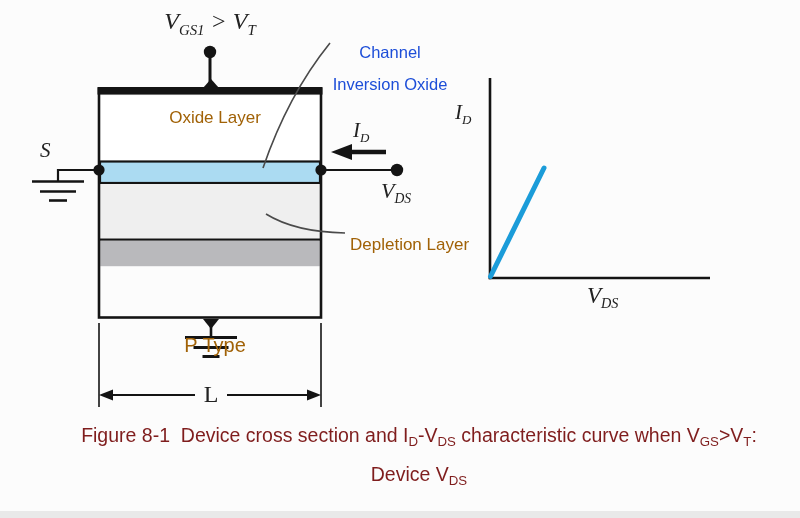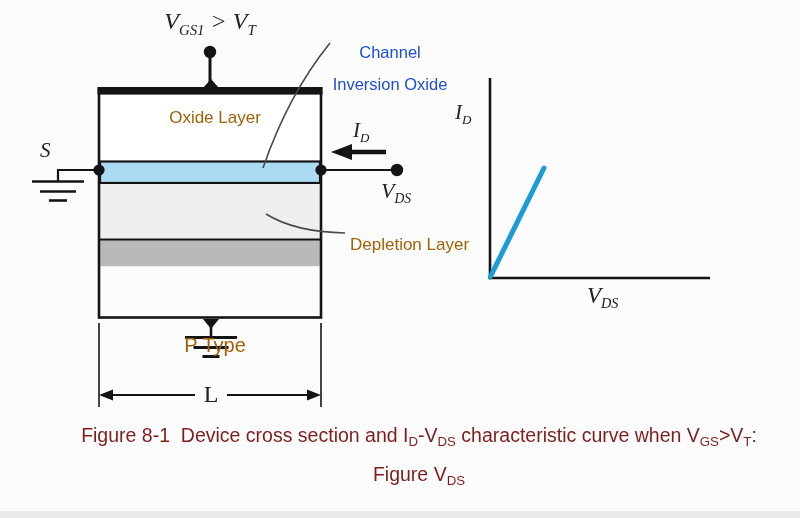--- a/index.html
+++ b/index.html
@@ -109,16 +109,16 @@
   <div class="label math nowrap" style="left:353px;top:118px;font-size:21px;"><span>I</span><sub>D</sub></div>
 
   <div class="label math nowrap" style="left:381px;top:178px;font-size:22px;"><span>V</span><sub>DS</sub></div>
 
   <div class="label center nowrap" style="left:196px;top:381px;width:30px;font-size:24px;font-family:'Liberation Serif',serif;color:#222;">L</div>
 
   <div class="label math nowrap" style="left:455px;top:100px;font-size:21px;"><span>I</span><sub>D</sub></div>
   <div class="label math nowrap" style="left:587px;top:283px;font-size:23px;"><span>V</span><sub>DS</sub></div>
 
   <div class="caption" style="top:424px;"><span>Figure 8-1&nbsp; Device cross section and I</span><sub>D</sub><span>-V</span><sub>DS</sub><span> characteristic curve when V</span><sub>GS</sub><span>&gt;V</span><sub>T</sub><span>:</span></div>
-  <div class="caption" style="top:463px;"><span>Figure V</span><sub>DS</sub></div>
+  <div class="caption" style="top:463px;"><span>Device V</span><sub>DS</sub></div>
 
   <div class="bottom-strip"></div>
 </div>
 
 </body></html>

